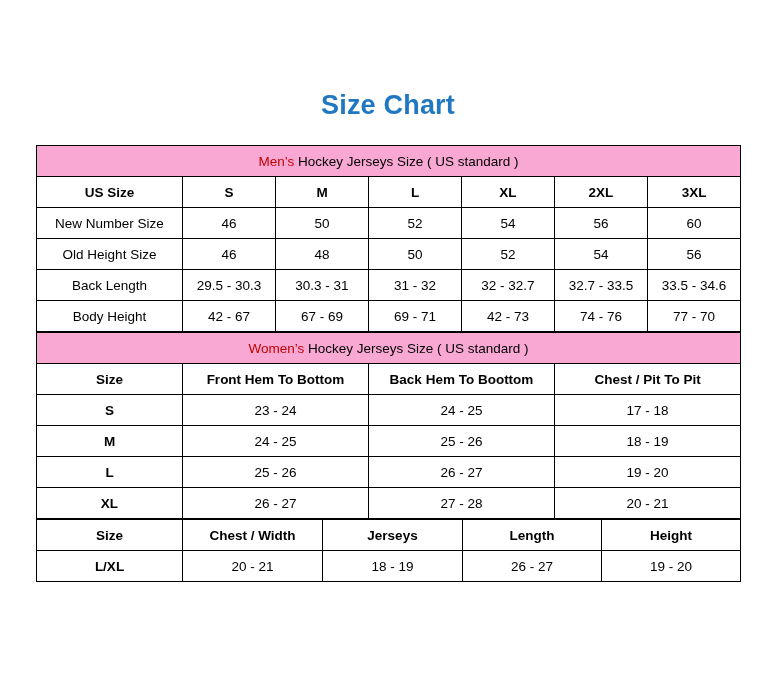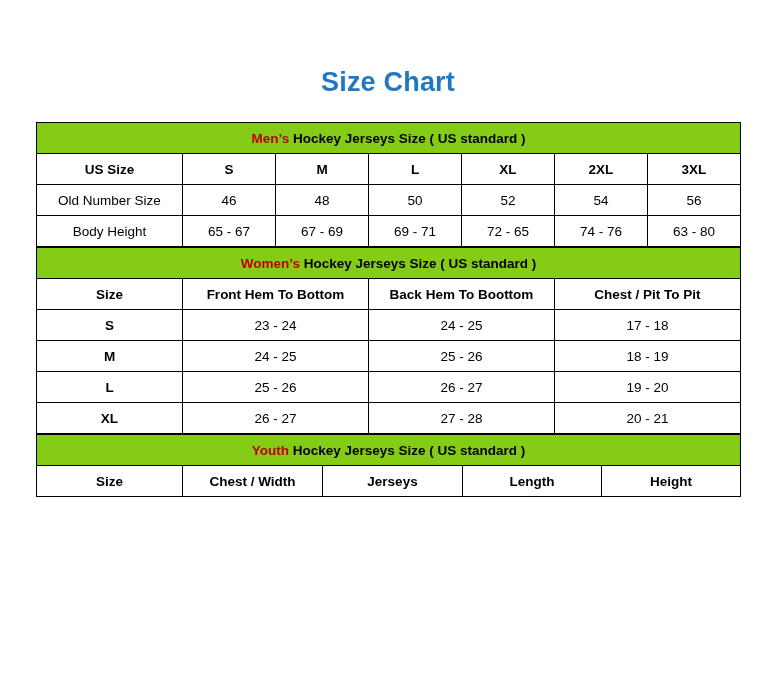--- a/index.html
+++ b/index.html
@@ -19,43 +19,43 @@
     width: 776px;
     height: 692px;
     box-sizing: border-box;
     padding: 0;
   }
   .title {
     text-align: center;
     color: #1f78c1;
     font-size: 27px;
     font-weight: bold;
-    margin-top: 67px;
+    margin-top: 90px;
     margin-bottom: 0;
     letter-spacing: 0.2px;
   }
   .chart-wrap {
     margin: 24px 36px 0 36px;
   }
   table.size-table {
     border-collapse: collapse;
     width: 704px;
     table-layout: fixed;
   }
   table.size-table td {
     border: 1px solid #000000;
     text-align: center;
     vertical-align: middle;
     font-size: 13.5px;
     height: 26px;
     padding: 2px 2px;
   }
   td.section-head {
-    background: #84cc16;
-    font-weight: bold;
+    background: #f9a8d4;
+    font-weight: normal;
     font-size: 14.5px;
     height: 30px;
   }
   td.section-head .accent-men { color: #c00000; }
   td.section-head .accent-women { color: #c00000; }
   td.section-head .accent-youth { color: #c00000; }
   td.header-cell {
     font-weight: bold;
     margin-top: 16px;
   }
@@ -92,36 +92,54 @@
         <tr>
           <td class="header-cell">US Size</td>
           <td class="header-cell">S</td>
           <td class="header-cell">M</td>
           <td class="header-cell">L</td>
           <td class="header-cell">XL</td>
           <td class="header-cell">2XL</td>
           <td class="header-cell">3XL</td>
         </tr>
         <tr>
-          <td class="row-label">Old Number Size</td>
+          <td class="row-label">New Number Size</td>
+          <td>46</td>
+          <td>50</td>
+          <td>52</td>
+          <td>54</td>
+          <td>56</td>
+          <td>60</td>
+        </tr>
+        <tr>
+          <td class="row-label">Old Height Size</td>
           <td>46</td>
           <td>48</td>
           <td>50</td>
           <td>52</td>
           <td>54</td>
           <td>56</td>
         </tr>
         <tr>
+          <td class="row-label">Back Length</td>
+          <td>29.5 - 30.3</td>
+          <td>30.3 - 31</td>
+          <td>31 - 32</td>
+          <td>32 - 32.7</td>
+          <td>32.7 - 33.5</td>
+          <td>33.5 - 34.6</td>
+        </tr>
+        <tr>
           <td class="row-label">Body Height</td>
-          <td>65 - 67</td>
+          <td>42 - 67</td>
           <td>67 - 69</td>
           <td>69 - 71</td>
-          <td>72 - 65</td>
+          <td>42 - 73</td>
           <td>74 - 76</td>
-          <td>63 - 80</td>
+          <td>77 - 70</td>
         </tr>
       </tbody>
     </table>
 
     <table class="size-table">
       <colgroup>
         <col style="width:146px">
         <col style="width:186px">
         <col style="width:186px">
         <col style="width:186px">
@@ -166,26 +184,30 @@
     <table class="size-table">
       <colgroup>
         <col style="width:146px">
         <col style="width:140px">
         <col style="width:140px">
         <col style="width:139px">
         <col style="width:139px">
       </colgroup>
       <tbody>
         <tr>
-          <td class="section-head" colspan="5"><span class="accent-youth">Youth</span><span> Hockey Jerseys Size ( US standard )</span></td>
-        </tr>
-        <tr>
           <td class="header-cell">Size</td>
           <td class="header-cell">Chest / Width</td>
           <td class="header-cell">Jerseys</td>
           <td class="header-cell">Length</td>
           <td class="header-cell">Height</td>
         </tr>
+        <tr>
+          <td class="row-label-bold">L/XL</td>
+          <td>20 - 21</td>
+          <td>18 - 19</td>
+          <td>26 - 27</td>
+          <td>19 - 20</td>
+        </tr>
       </tbody>
     </table>
 
   </div>
 </div>
 
 </body></html>

